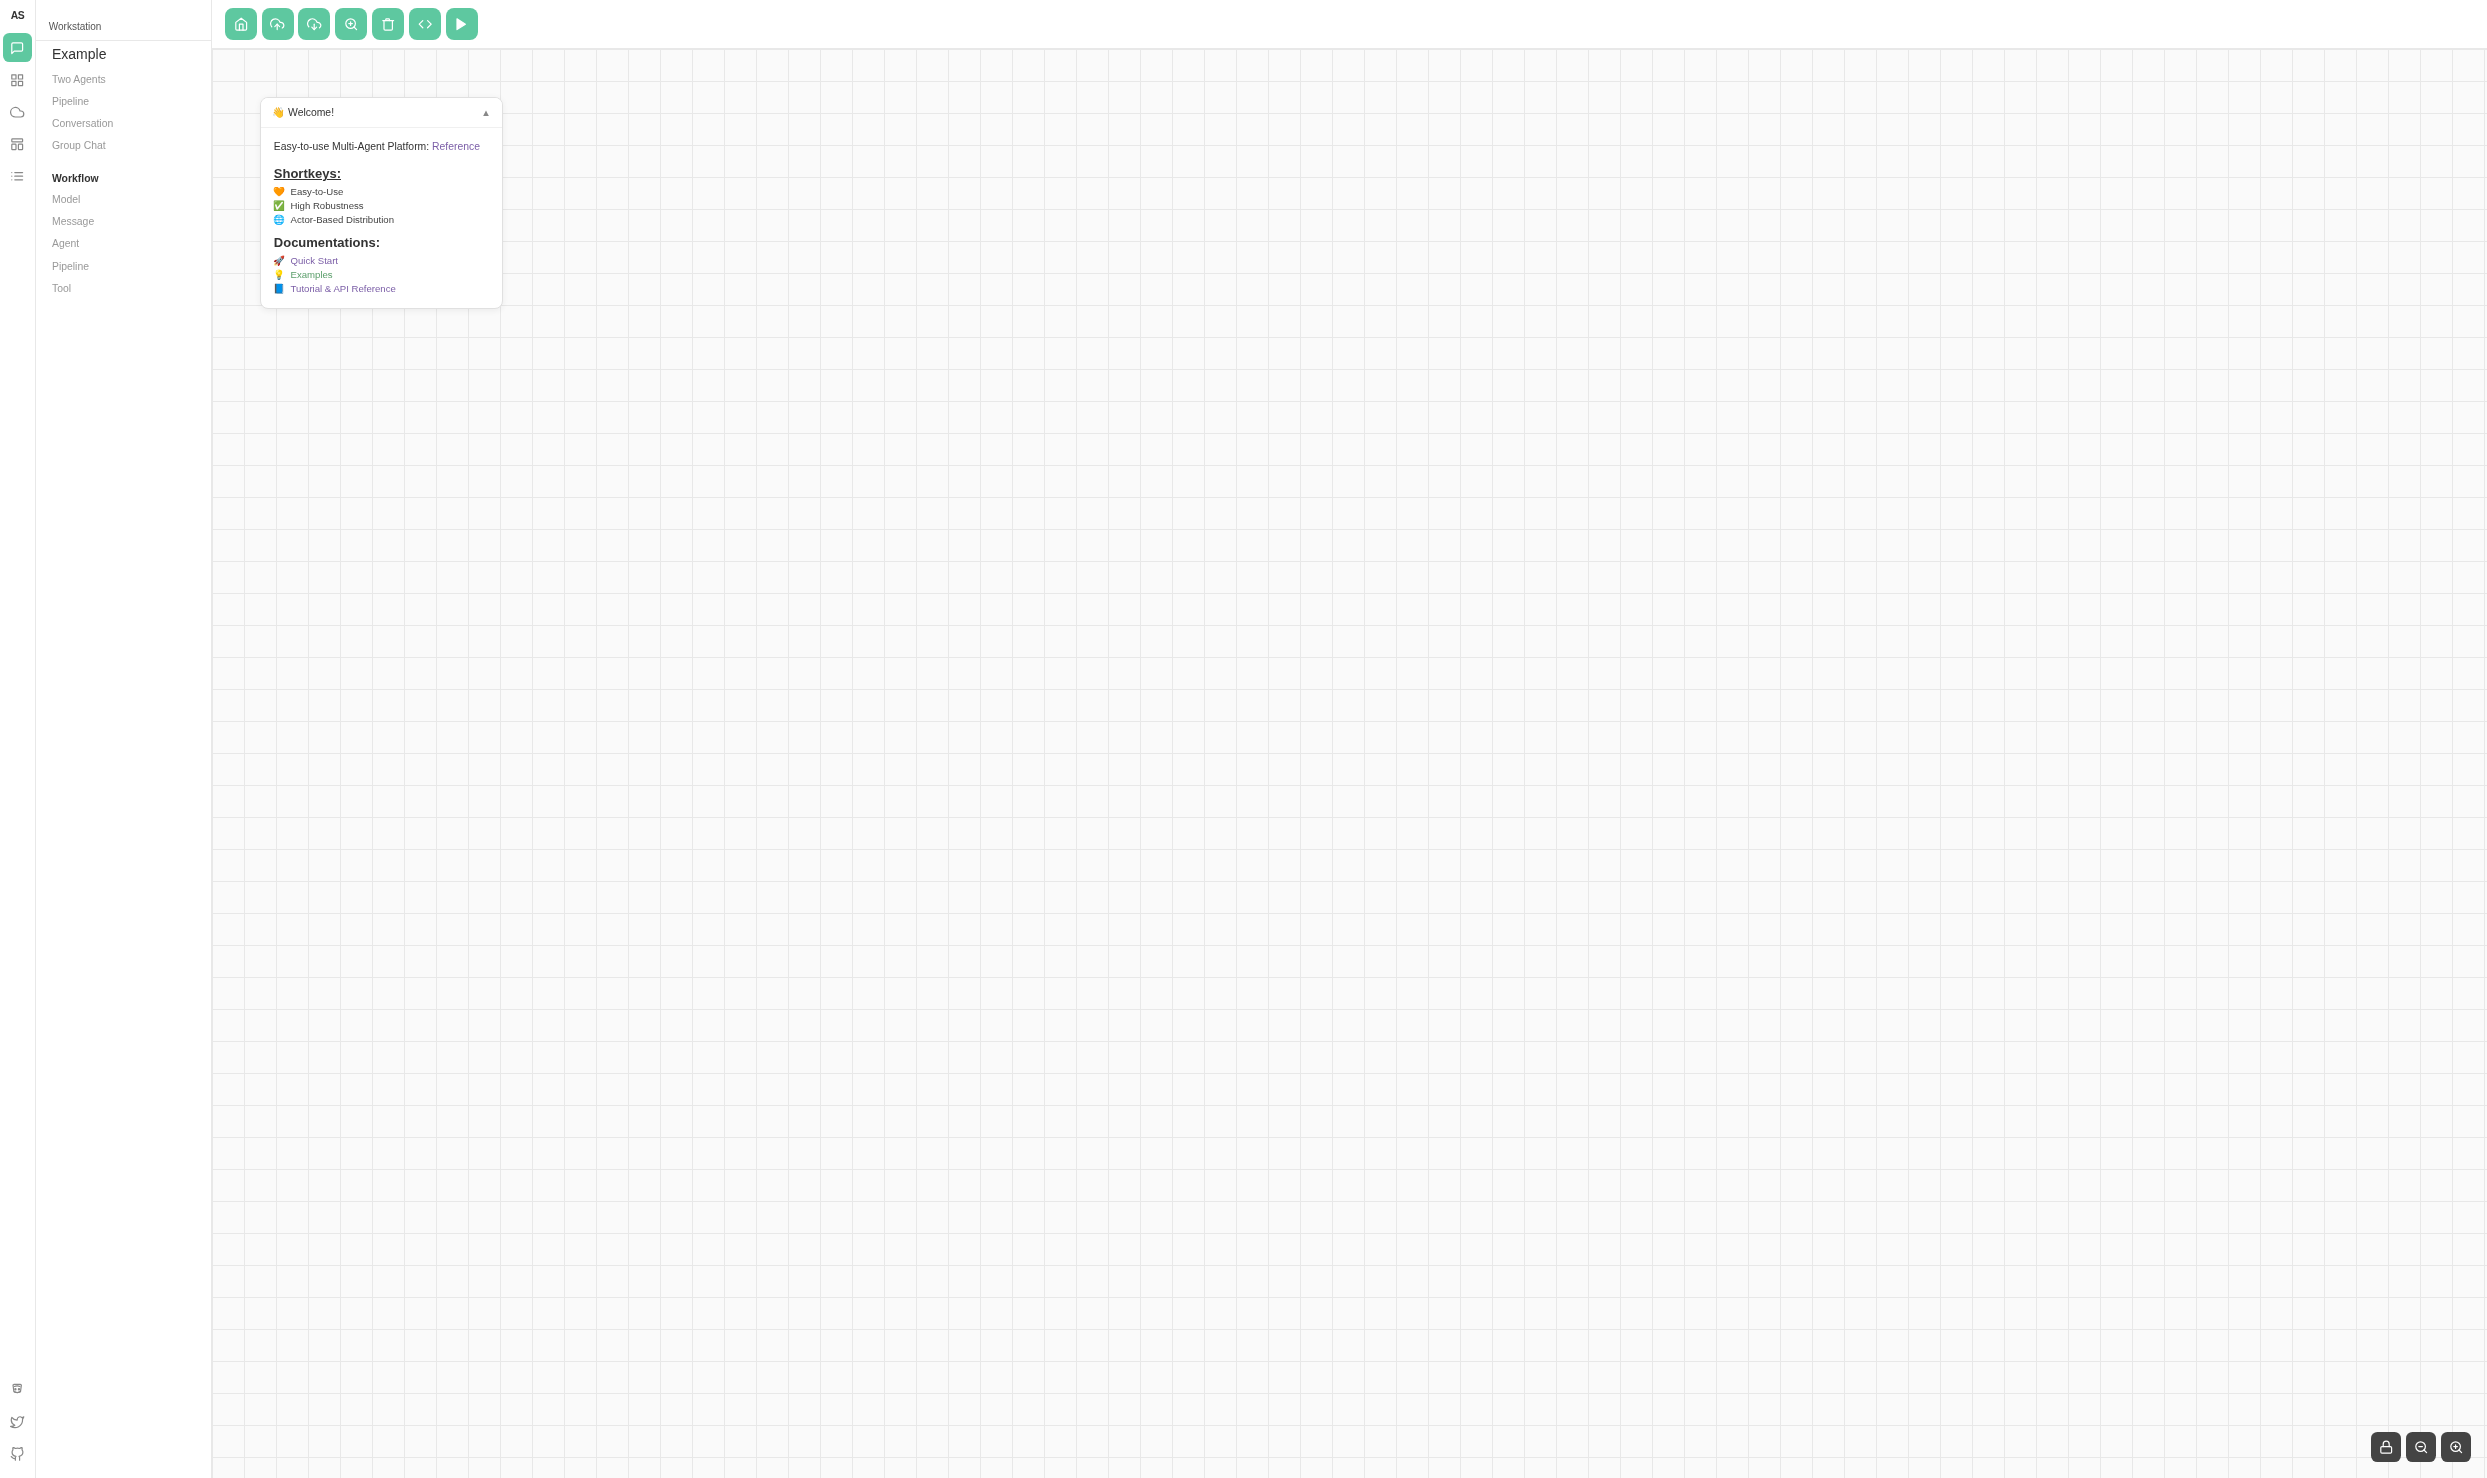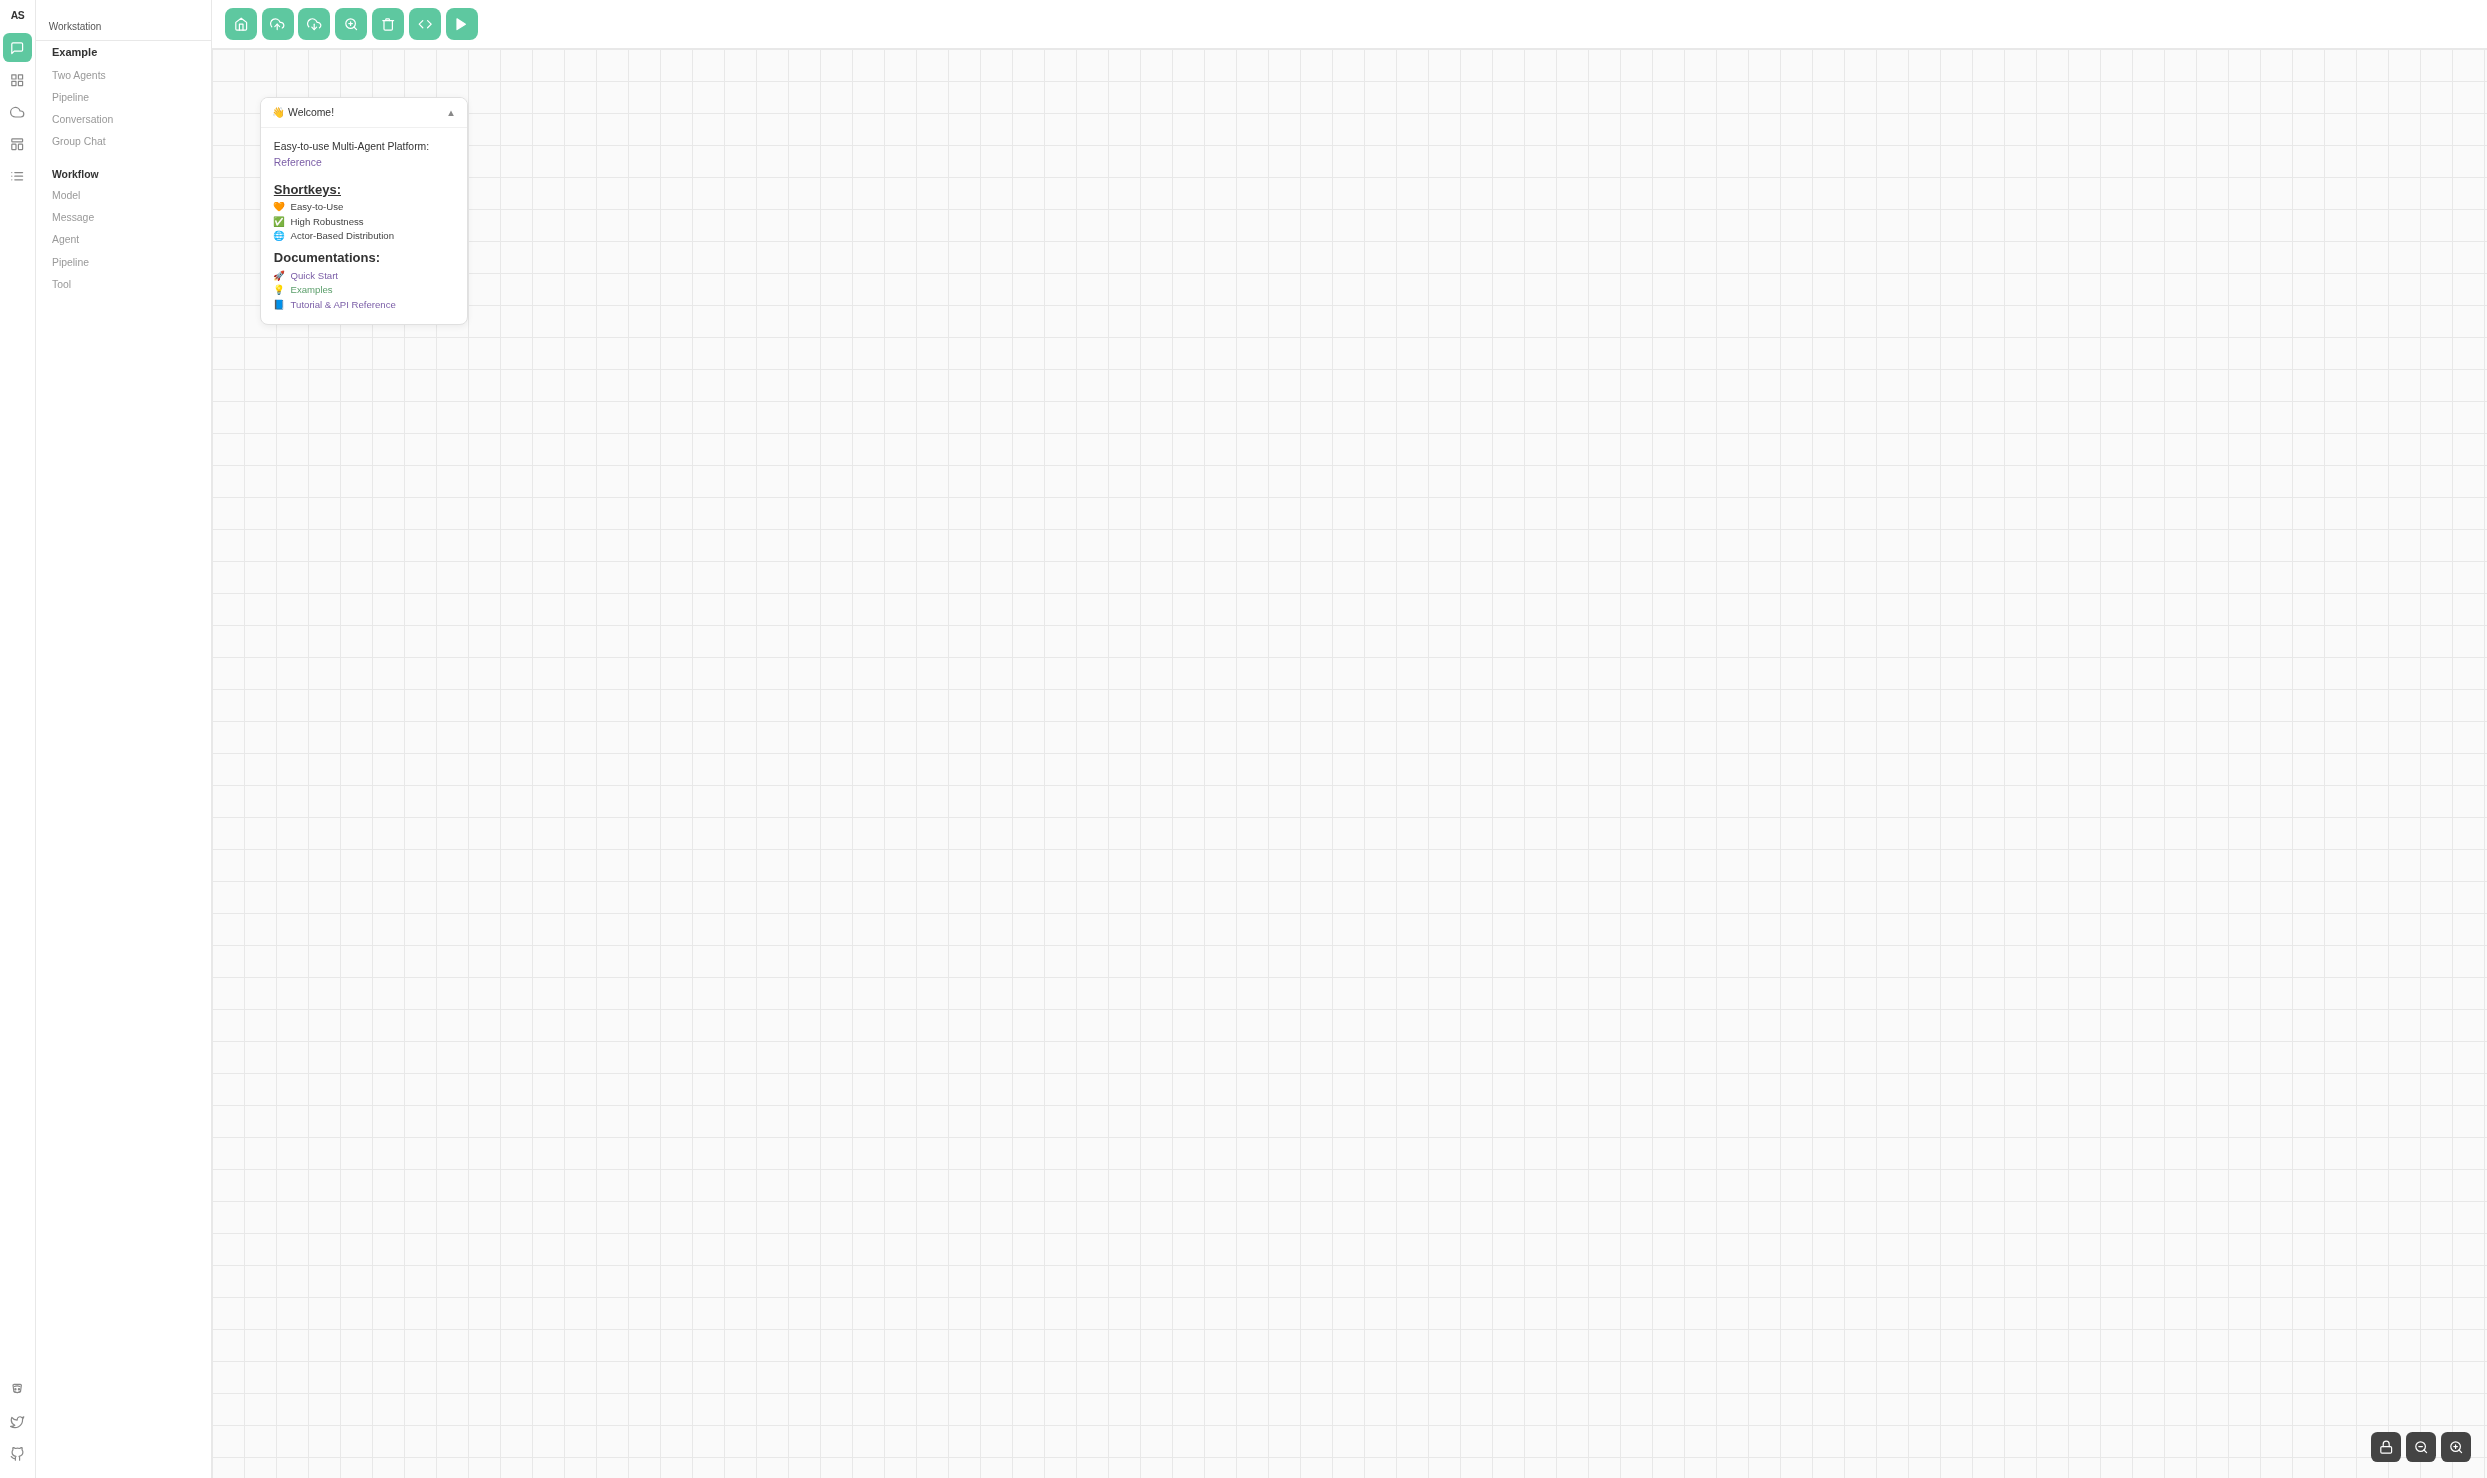--- a/index.html
+++ b/index.html
@@ -60,22 +60,22 @@
     .main-sidebar {
       width: 176px;
       background: #fff;
       border-right: 0.8px solid #e8e8e8;
       padding: 12.8px 0;
       flex-shrink: 0;
       overflow-y: auto;
     }
 
     .sidebar-title {
-      font-size: 11px;
-      font-weight: 700;
+      font-size: 14px;
+      font-weight: 400;
       color: #333;
       padding: 4.8px 16px;
       margin-bottom: 1.6px;
     }
 
     .sidebar-item {
       padding: 5.6px 16px;
       font-size: 10.4px;
       color: #999;
       cursor: pointer;
@@ -145,21 +145,21 @@
         linear-gradient(90deg, #e8e8e8 0.8px, transparent 0.8px);
       background-size: 32px 32px;
       overflow: hidden;
     }
 
     
     .welcome-card {
       position: absolute;
       top: 48px;
       left: 48px;
-      width: 208px;
+      width: 243px;
       background: #fff;
       border: 0.8px solid #e0e0e0;
       border-radius: 8px;
       box-shadow: 0 1.6px 6.4px rgba(0,0,0,0.06);
       overflow: hidden;
     }
 
     .welcome-card-header {
       display: flex;
       justify-content: space-between;

